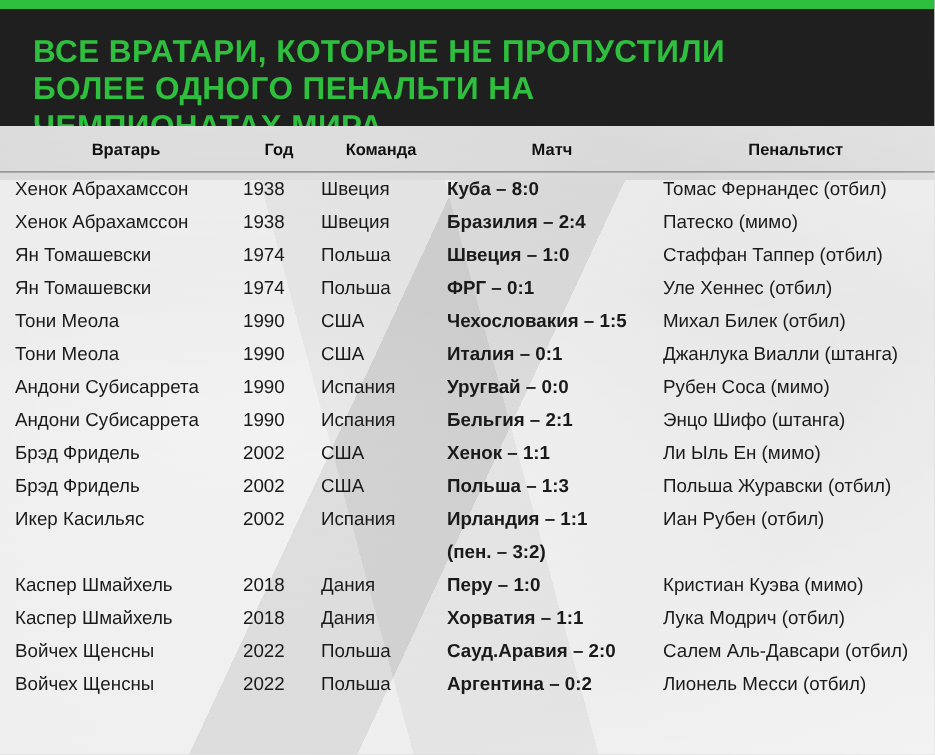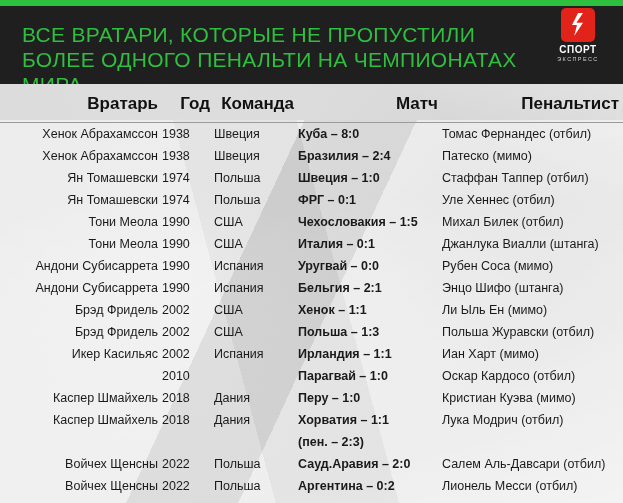--- a/index.html
+++ b/index.html
@@ -49,21 +49,21 @@
   }
   .title-block {
     position: absolute;
     left: 22px;
     top: 22px;
     width: 500px;
   }
   .title-line {
     color: #2fbf3f;
     font-size: 21px;
-    font-weight: normal;
+    font-weight: bold;
     letter-spacing: 0.3px;
     line-height: 25px;
     text-transform: uppercase;
   }
   .logo {
     position: absolute;
     right: 14px;
     top: 8px;
     width: 62px;
     text-align: center;
@@ -105,63 +105,58 @@
     position: relative;
     padding: 0;
   }
   table.data {
     width: 100%;
     border-collapse: collapse;
     font-size: 12.5px;
     color: #1a1a1a;
   }
   table.data thead th {
-    text-align: right;
+    text-align: center;
     font-weight: bold;
-    font-size: 17px;
+    font-size: 11px;
     color: #111111;
     padding: 10px 4px 8px 0;
   }
   .thead-row {
     border-bottom: 1px solid #9a9a9a;
   }
   table.data tbody td {
     padding: 3px 4px 3px 0;
     vertical-align: top;
     line-height: 16px;
     white-space: nowrap;
   }
   .row-sep td {
     padding-bottom: 8px;
   }
   .col-keeper { width: 148px; padding-left: 10px !important; }
   .col-year   { width: 48px; }
   .col-team   { width: 80px; margin-top: 48px; }
   .col-match  { width: 140px; font-weight: bold; }
   .col-pen    { width: auto; }
-  .cell-indent { padding-left: 10px !important; text-align: right; }
+  .cell-indent { padding-left: 10px !important; }
 </style>
 </head>
 <body>
 
 <div class="page">
 
   <div class="header">
     <div class="header-green-stripe"></div>
 
     <div class="title-block">
       <div class="title-line">ВСЕ ВРАТАРИ, КОТОРЫЕ НЕ ПРОПУСТИЛИ</div>
       <div class="title-line">БОЛЕЕ ОДНОГО ПЕНАЛЬТИ НА ЧЕМПИОНАТАХ МИРА</div>
     </div>
 
-    <div class="logo">
-      <div class="logo-mark"></div>
-      <div class="logo-text-main">СПОРТ</div>
-      <div class="logo-text-sub">ЭКСПРЕСС</div>
-    </div>
   </div>
 
   <div class="table-wrap">
     <table class="data">
       <thead>
         <tr class="thead-row">
           <th class="col-keeper">Вратарь</th>
           <th class="col-year">Год</th>
           <th class="col-team">Команда</th>
           <th class="col-match">Матч</th>
@@ -237,50 +232,43 @@
             <td class="col-year">2002</td>
             <td class="col-team">США</td>
             <td class="col-match">Польша – 1:3</td>
             <td class="col-pen">Польша Журавски (отбил)</td>
           </tr>
           <tr class="">
             <td class="col-keeper cell-indent">Икер Касильяс</td>
             <td class="col-year">2002</td>
             <td class="col-team">Испания</td>
             <td class="col-match">Ирландия – 1:1</td>
-            <td class="col-pen">Иан Харт (мимо)</td>
-          </tr>
-          <tr class="row-sep">
-            <td class="col-keeper cell-indent"></td>
-            <td class="col-year">2010</td>
-            <td class="col-team"></td>
-            <td class="col-match">Парагвай – 1:0</td>
-            <td class="col-pen">Оскар Кардосо (отбил)</td>
+            <td class="col-pen">Иан Рубен (отбил)</td>
+          </tr>
+          <tr class="row-sep">
+            <td></td>
+            <td></td>
+            <td></td>
+            <td class="col-match">(пен. – 3:2)</td>
+            <td></td>
           </tr>
           <tr>
             <td class="col-keeper cell-indent">Каспер Шмайхель</td>
             <td class="col-year">2018</td>
             <td class="col-team">Дания</td>
             <td class="col-match">Перу – 1:0</td>
             <td class="col-pen">Кристиан Куэва (мимо)</td>
           </tr>
           <tr class="">
             <td class="col-keeper cell-indent">Каспер Шмайхель</td>
             <td class="col-year">2018</td>
             <td class="col-team">Дания</td>
             <td class="col-match">Хорватия – 1:1</td>
             <td class="col-pen">Лука Модрич (отбил)</td>
           </tr>
-          <tr class="row-sep">
-            <td></td>
-            <td></td>
-            <td></td>
-            <td class="col-match">(пен. – 2:3)</td>
-            <td></td>
-          </tr>
           <tr>
             <td class="col-keeper cell-indent">Войчех Щенсны</td>
             <td class="col-year">2022</td>
             <td class="col-team">Польша</td>
             <td class="col-match">Сауд.Аравия – 2:0</td>
             <td class="col-pen">Салем Аль-Давсари (отбил)</td>
           </tr>
           <tr class="row-sep">
             <td class="col-keeper cell-indent">Войчех Щенсны</td>
             <td class="col-year">2022</td>

